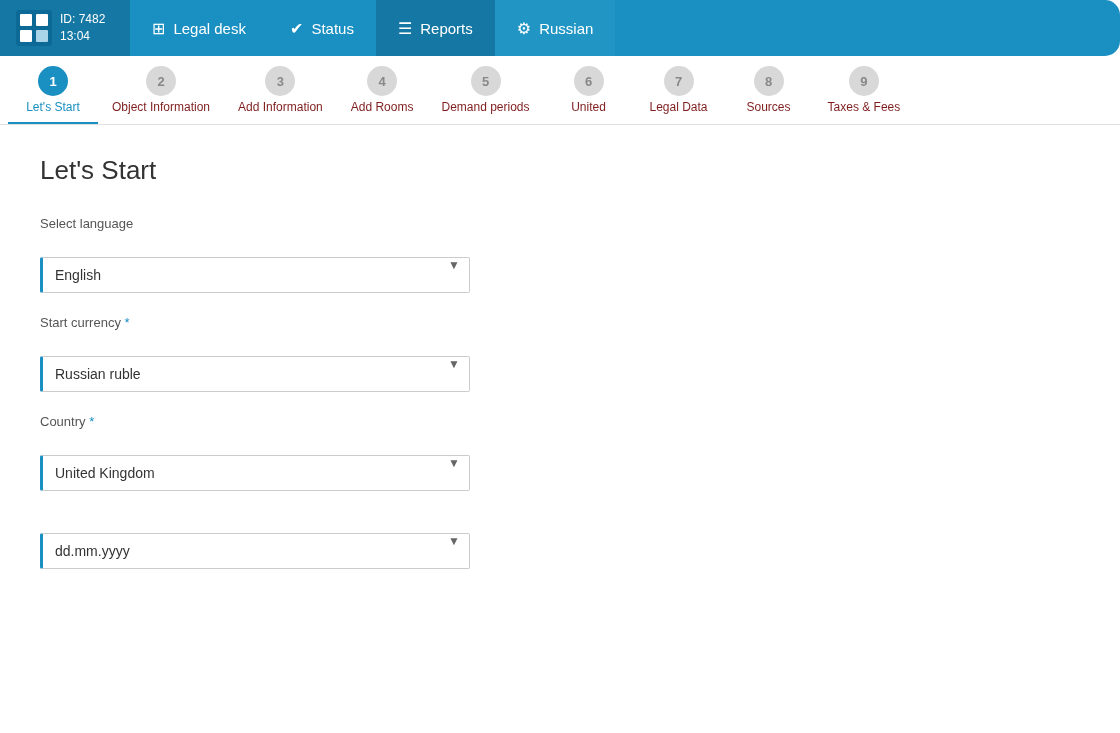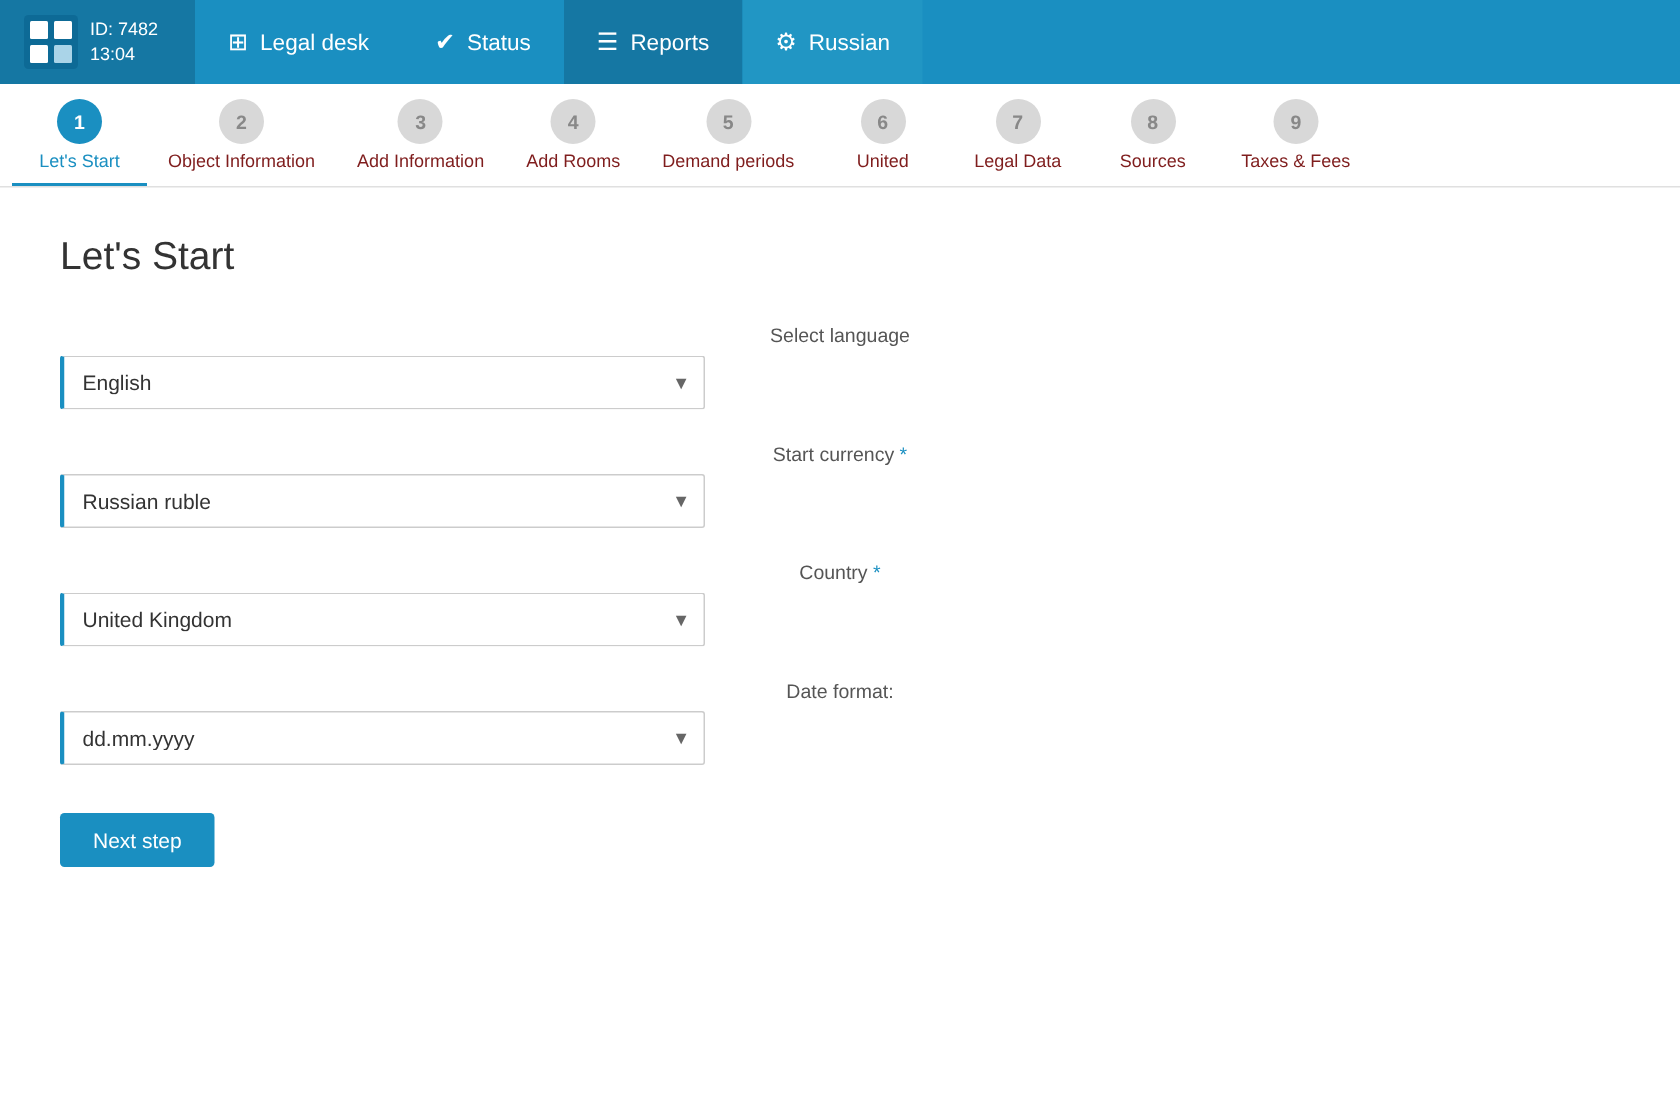--- a/index.html
+++ b/index.html
@@ -5,20 +5,21 @@
     * { box-sizing: border-box; margin: 0; padding: 0; }
     body { font-family: 'Segoe UI', Arial, sans-serif; background: #fff; color: #333; font-size: 14px; }
 
     
     .topnav {
       background: #1a8fc1;
       display: flex;
       align-items: center;
       height: 56px;
       padding: 0 0;
+      border-radius: 15px;
     }
     .topnav-logo {
       display: flex;
       align-items: center;
       background: #1577a3;
       padding: 0 16px;
       height: 100%;
       min-width: 130px;
     }
     .topnav-logo-icon {
@@ -113,21 +114,20 @@
     }
 
     .form-group {
       margin-bottom: 22px;
     }
     .form-label {
       font-size: 13px;
       color: #555;
       margin-bottom: 6px;
       display: block;
-      text-align: center;
     }
     .form-label .required {
       color: #1a8fc1;
     }
     .select-wrapper {
       position: relative;
       max-width: 430px;
     }
     .form-select {
       width: 100%;
@@ -135,20 +135,21 @@
       border: 1px solid #ccc;
       border-left: 3px solid #1a8fc1;
       border-radius: 2px;
       font-size: 14px;
       color: #333;
       background: #fff;
       appearance: none;
       -webkit-appearance: none;
       cursor: pointer;
       outline: none;
+      margin-top: 20px;
     }
     .select-arrow {
       position: absolute;
       right: 10px;
       top: 50%;
       transform: translateY(-50%);
       pointer-events: none;
       color: #666;
       font-size: 12px;
     }
@@ -287,26 +288,24 @@
         <option>Russia</option>
         <option>United States</option>
         <option>Germany</option>
       </select>
       <span class="select-arrow">▼</span>
     </div>
   </div>
 
   
   <div class="form-group">
-    <label class="form-label">Date format:</label>
     <div class="select-wrapper">
       <select class="form-select">
         <option>dd.mm.yyyy</option>
         <option>mm/dd/yyyy</option>
         <option>yyyy-mm-dd</option>
       </select>
       <span class="select-arrow">▼</span>
     </div>
   </div>
 
   
-  <button class="next-btn">Next step</button>
 </div>
 
 </body></html>

